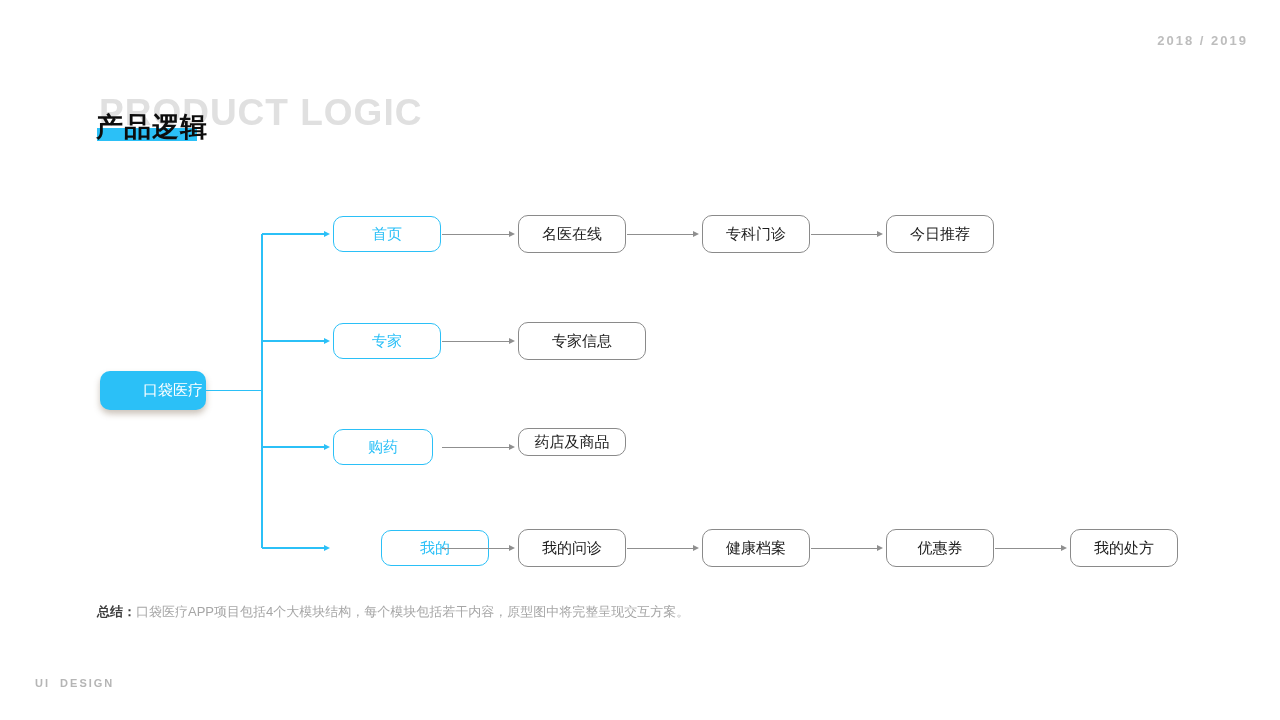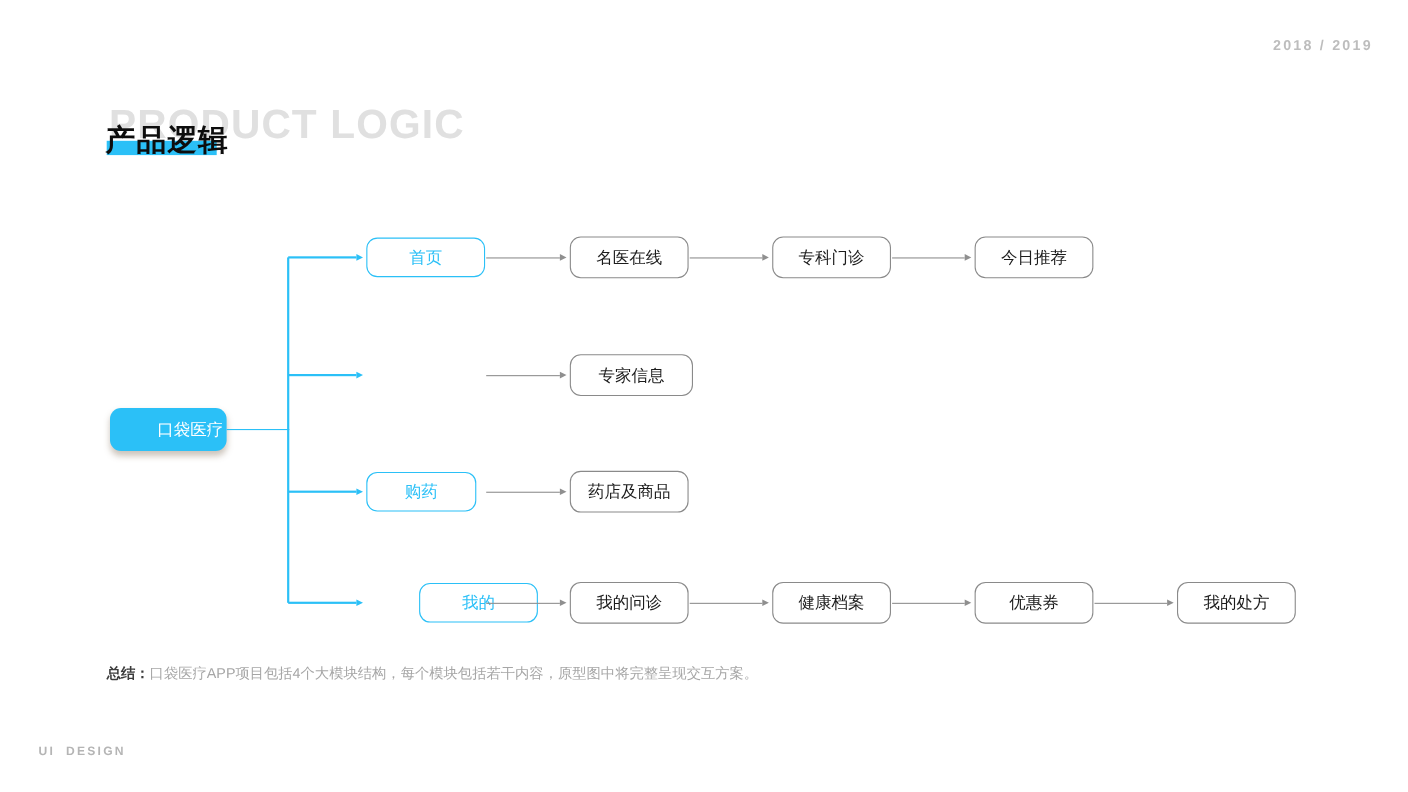--- a/index.html
+++ b/index.html
@@ -103,26 +103,27 @@
       <div class="v-line cyan" style="left: 261.25px; top: 234px; width: 1.5px; height: 314px;"></div>
       <div class="h-line arrow cyan" style="left: 262px; top: 233.25px; width: 62px; height: 1.5px;"></div>
       <div class="node module" style="left: 333px; top: 216px; width: 108px; height: 36px;">首页</div>
       <div class="h-line arrow gray" style="left: 442px; top: 233.5px; width: 67px; height: 1px;"></div>
       <div class="node child" style="left: 518px; top: 215px; width: 108px; height: 38px;">名医在线</div>
       <div class="h-line arrow gray" style="left: 627px; top: 233.5px; width: 66px; height: 1px;"></div>
       <div class="node child" style="left: 702px; top: 215px; width: 108px; height: 38px;">专科门诊</div>
       <div class="h-line arrow gray" style="left: 811px; top: 233.5px; width: 66px; height: 1px;"></div>
       <div class="node child" style="left: 886px; top: 215px; width: 108px; height: 38px;">今日推荐</div>
       <div class="h-line arrow cyan" style="left: 262px; top: 340.25px; width: 62px; height: 1.5px;"></div>
+      <div class="node module" style="left: 333px; top: 323px; width: 108px; height: 36px;">专家</div>
       <div class="h-line arrow gray" style="left: 442px; top: 340.5px; width: 67px; height: 1px;"></div>
-      <div class="node child" style="left: 518px; top: 322px; width: 112px; height: 38px;">专家信息</div>
+      <div class="node child" style="left: 518px; top: 322px; width: 128px; height: 38px;">专家信息</div>
       <div class="h-line arrow cyan" style="left: 262px; top: 446.25px; width: 62px; height: 1.5px;"></div>
       <div class="node module" style="left: 333px; top: 429px; width: 100px; height: 36px;">购药</div>
       <div class="h-line arrow gray" style="left: 442px; top: 446.5px; width: 67px; height: 1px;"></div>
-      <div class="node child" style="left: 518px; top: 428px; width: 108px; height: 38px;">药店及商品</div>
+      <div class="node child" style="left: 518px; top: 428px; width: 108px; height: 28px;">药店及商品</div>
       <div class="h-line arrow cyan" style="left: 262px; top: 547.25px; width: 62px; height: 1.5px;"></div>
       <div class="node module" style="left: 333px; top: 530px; width: 108px; height: 36px; margin-left: 48px;">我的</div>
       <div class="h-line arrow gray" style="left: 442px; top: 547.5px; width: 67px; height: 1px;"></div>
       <div class="node child" style="left: 518px; top: 529px; width: 108px; height: 38px;">我的问诊</div>
       <div class="h-line arrow gray" style="left: 627px; top: 547.5px; width: 66px; height: 1px;"></div>
       <div class="node child" style="left: 702px; top: 529px; width: 108px; height: 38px;">健康档案</div>
       <div class="h-line arrow gray" style="left: 811px; top: 547.5px; width: 66px; height: 1px;"></div>
       <div class="node child" style="left: 886px; top: 529px; width: 108px; height: 38px;">优惠券</div>
       <div class="h-line arrow gray" style="left: 995px; top: 547.5px; width: 66px; height: 1px;"></div>
       <div class="node child" style="left: 1070px; top: 529px; width: 108px; height: 38px;">我的处方</div>

